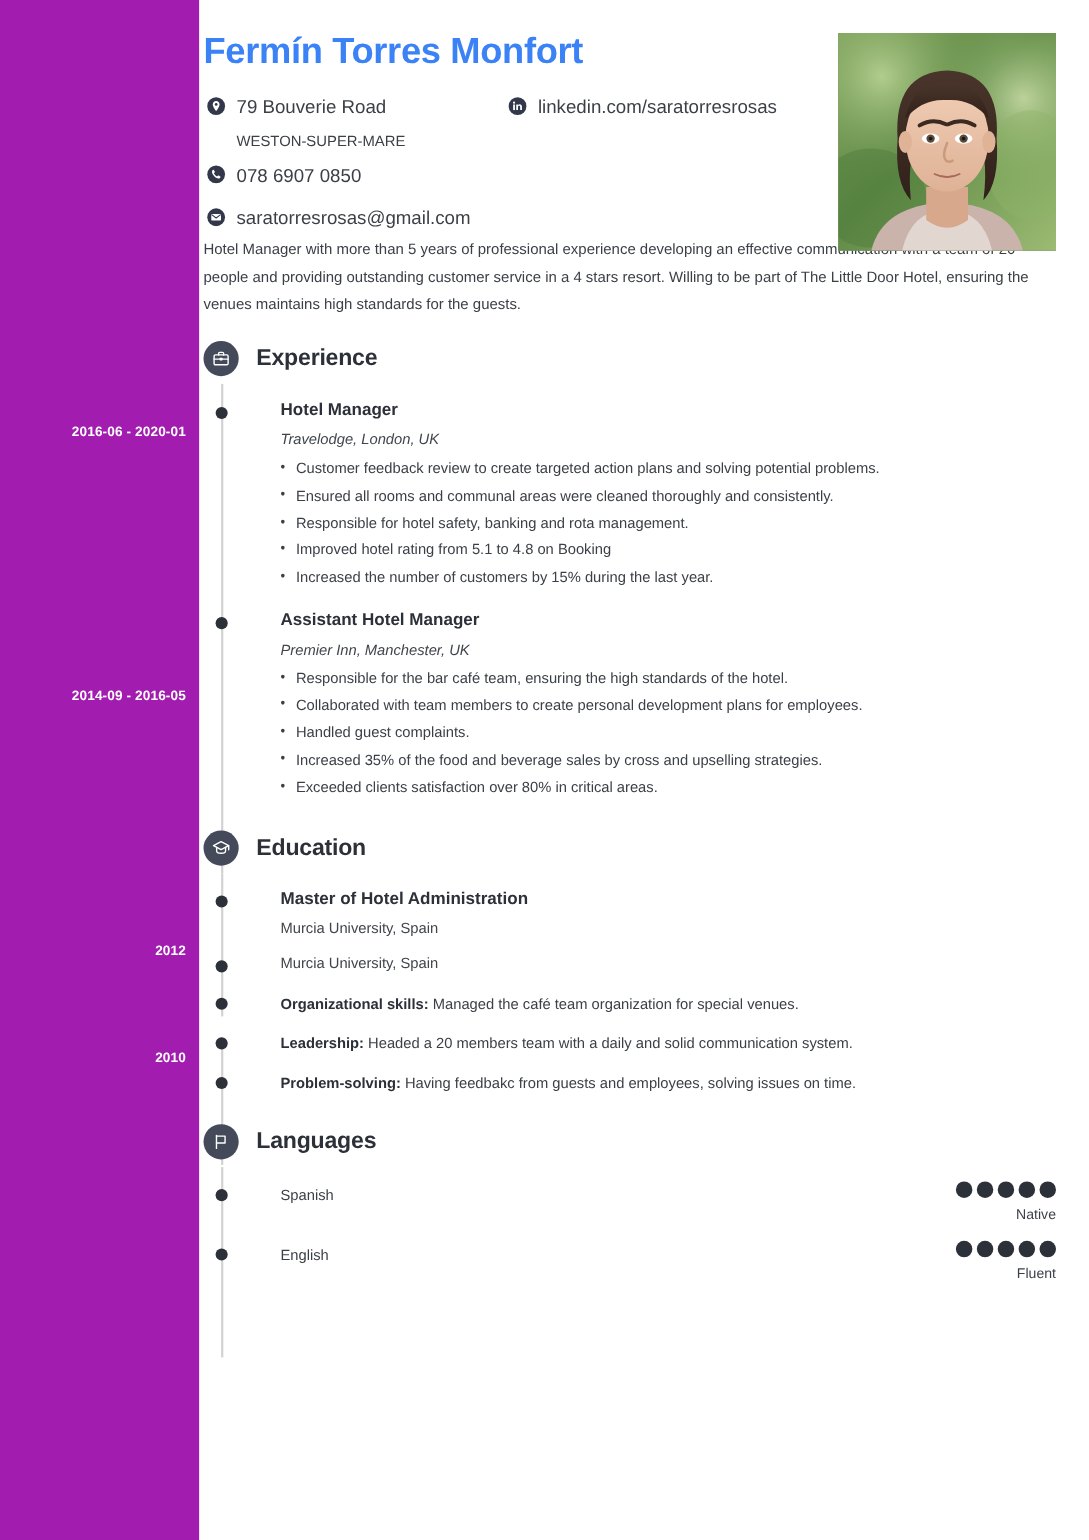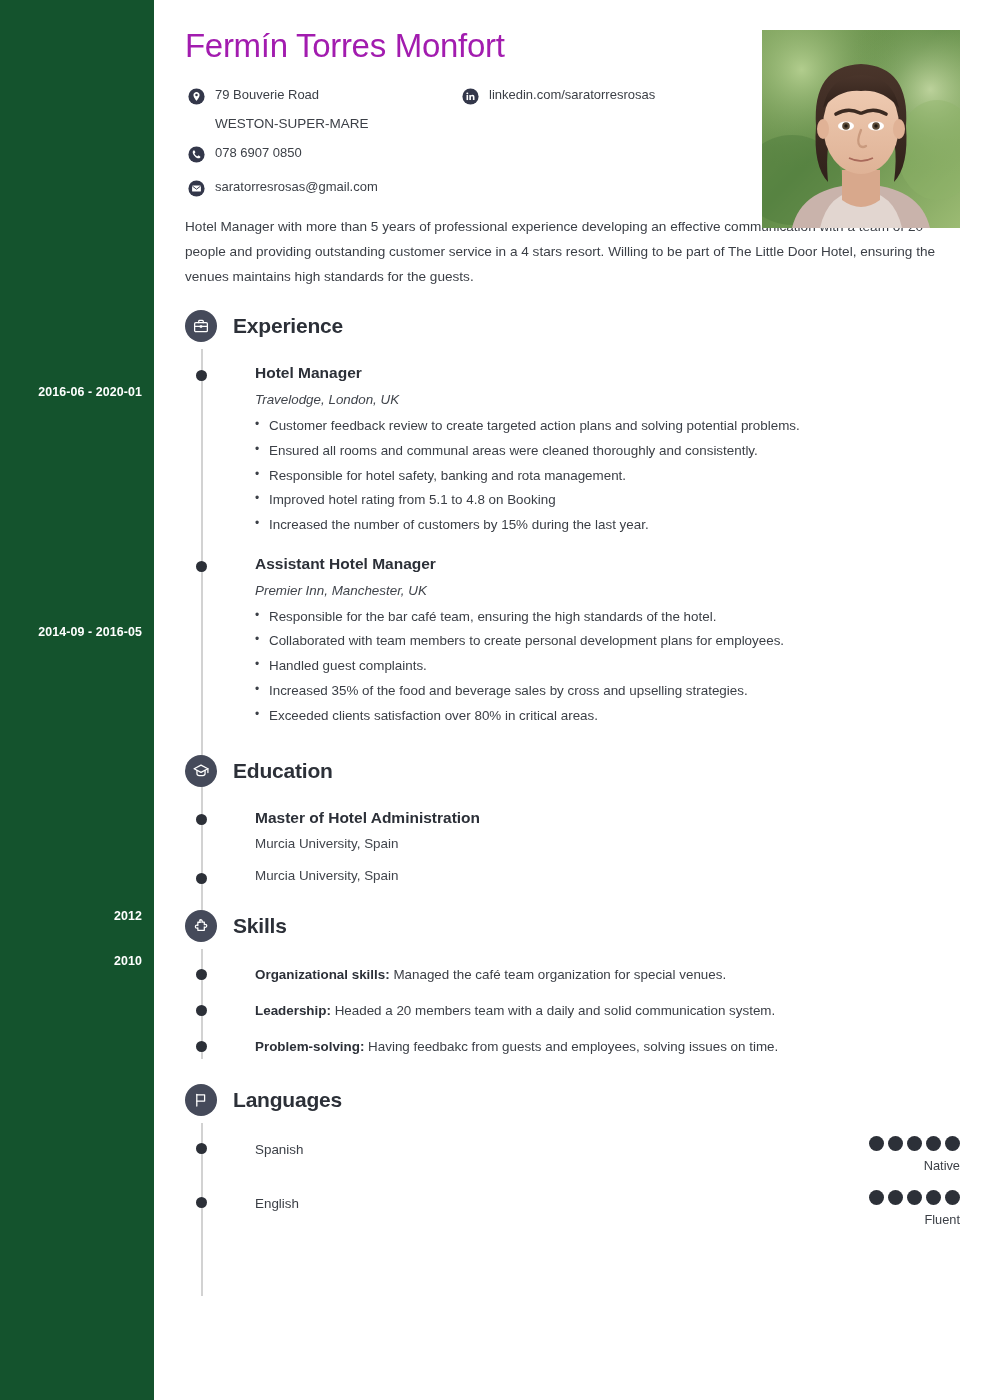--- a/index.html
+++ b/index.html
@@ -8,44 +8,44 @@
     font-family: "Liberation Sans", sans-serif;
     background:#ffffff;
     color:#33383f;
     position:relative;
     overflow:hidden;
   }
   .page { position:relative; width:990px; height:1400px; background:#ffffff; }
 
   
   .rail {
-    position:absolute; left:0; top:0; width:154px; height:1400px;
-    background:#14532d;
+    position:absolute; left:0; top:0; width:181px; height:1400px;
+    background:#a21caf;
   }
 
   
   .main { position:absolute; left:169px; top:0; width:821px; height:1400px; }
 
   
   .header { position:relative; padding:0 30px 0 16px; }
   .name {
-    font-size:33px; font-weight:normal; color:#a21caf;
+    font-size:33px; font-weight:bold; color:#3b82f6;
     letter-spacing:-0.3px; padding-top:27px; line-height:1.15;
   }
   .contact-wrap { margin-top:21px; position:relative; }
   .contact-col { position:absolute; }
   .contact-left { left:2px; top:0; width:250px; }
   .contact-right { left:276px; top:0; width:330px; }
   .c-row { display:flex; align-items:flex-start; margin-bottom:8px; }
   .c-ico {
     width:19px; height:19px; flex:0 0 19px; margin-right:9px; margin-top:1px;
     display:flex; align-items:center; justify-content:center;
   }
   .c-ico svg { display:block; }
-  .c-txt { font-size:13px; color:#3b3f46; line-height:1.45; }
+  .c-txt { font-size:17px; color:#3b3f46; line-height:1.45; }
   .c-sub { font-size:13.5px; color:#3b3f46; margin:0 0 10px 28px; line-height:1.45; }
 
   .photo {
     position:absolute; right:30px; top:30px; width:198px; height:198px;
     overflow:hidden; background:#6f8b56;
   }
   .photo svg { display:block; width:198px; height:198px; }
 
   
   .summary {
@@ -107,21 +107,21 @@
   }
 </style>
 </head>
 <body>
 
 <div class="page">
 
   <div class="rail">
     <div class="rail-date" style="top:385px">2016-06 - 2020-01</div>
     <div class="rail-date" style="top:625px">2014-09 - 2016-05</div>
-    <div class="rail-date" style="top:909px">2012</div>
+    <div class="rail-date" style="top:857px">2012</div>
     <div class="rail-date" style="top:954px">2010</div>
   </div>
 
   <div class="main">
 
     <div class="header">
       <div class="name">Fermín Torres Monfort</div>
 
       <div class="contact-wrap" style="height:116px">
 
@@ -304,28 +304,20 @@
 
       <div class="entry" style="margin-top:17px">
         <span class="bullet-dot" style="top:5px"></span>
         <div class="edu-sub">Murcia University, Spain</div>
       </div>
     </div>
 
     <div class="section" style="margin-top:20px">
       <div class="tl" style="top:46px; height:110px"></div>
 
-      <div class="sec-head">
-        <span class="sec-badge">
-          <svg width="18" height="18" viewBox="0 0 24 24" fill="none" stroke="#fff" stroke-width="1.7" stroke-linejoin="round">
-            <path d="M10.2 4.2a2 2 0 0 1 3.4 1.4c0 .5-.2.9-.5 1.3h3.3v3.3c.4-.3.8-.5 1.3-.5a2 2 0 0 1 0 4c-.5 0-.9-.2-1.3-.5v4.6H7.8v-3.4c-.4.3-.8.5-1.3.5a2 2 0 0 1 0-4c.5 0 .9.2 1.3.5V7h3.3c-.3-.4-.5-.8-.5-1.3 0-.6.2-1.1.6-1.5z"></path>
-          </svg>
-        </span>
-        <span class="sec-title">Skills</span>
-      </div>
 
       <div class="skill-row" style="margin-top:16px">
         <span class="bullet-dot" style="top:4px"></span>
         <b>Organizational skills:</b><span> Managed the café team organization for special venues.</span>
       </div>
       <div class="skill-row" style="margin-top:16px">
         <span class="bullet-dot" style="top:4px"></span>
         <b>Leadership:</b><span> Headed a 20 members team with a daily and solid communication system.</span>
       </div>
       <div class="skill-row" style="margin-top:16px">

